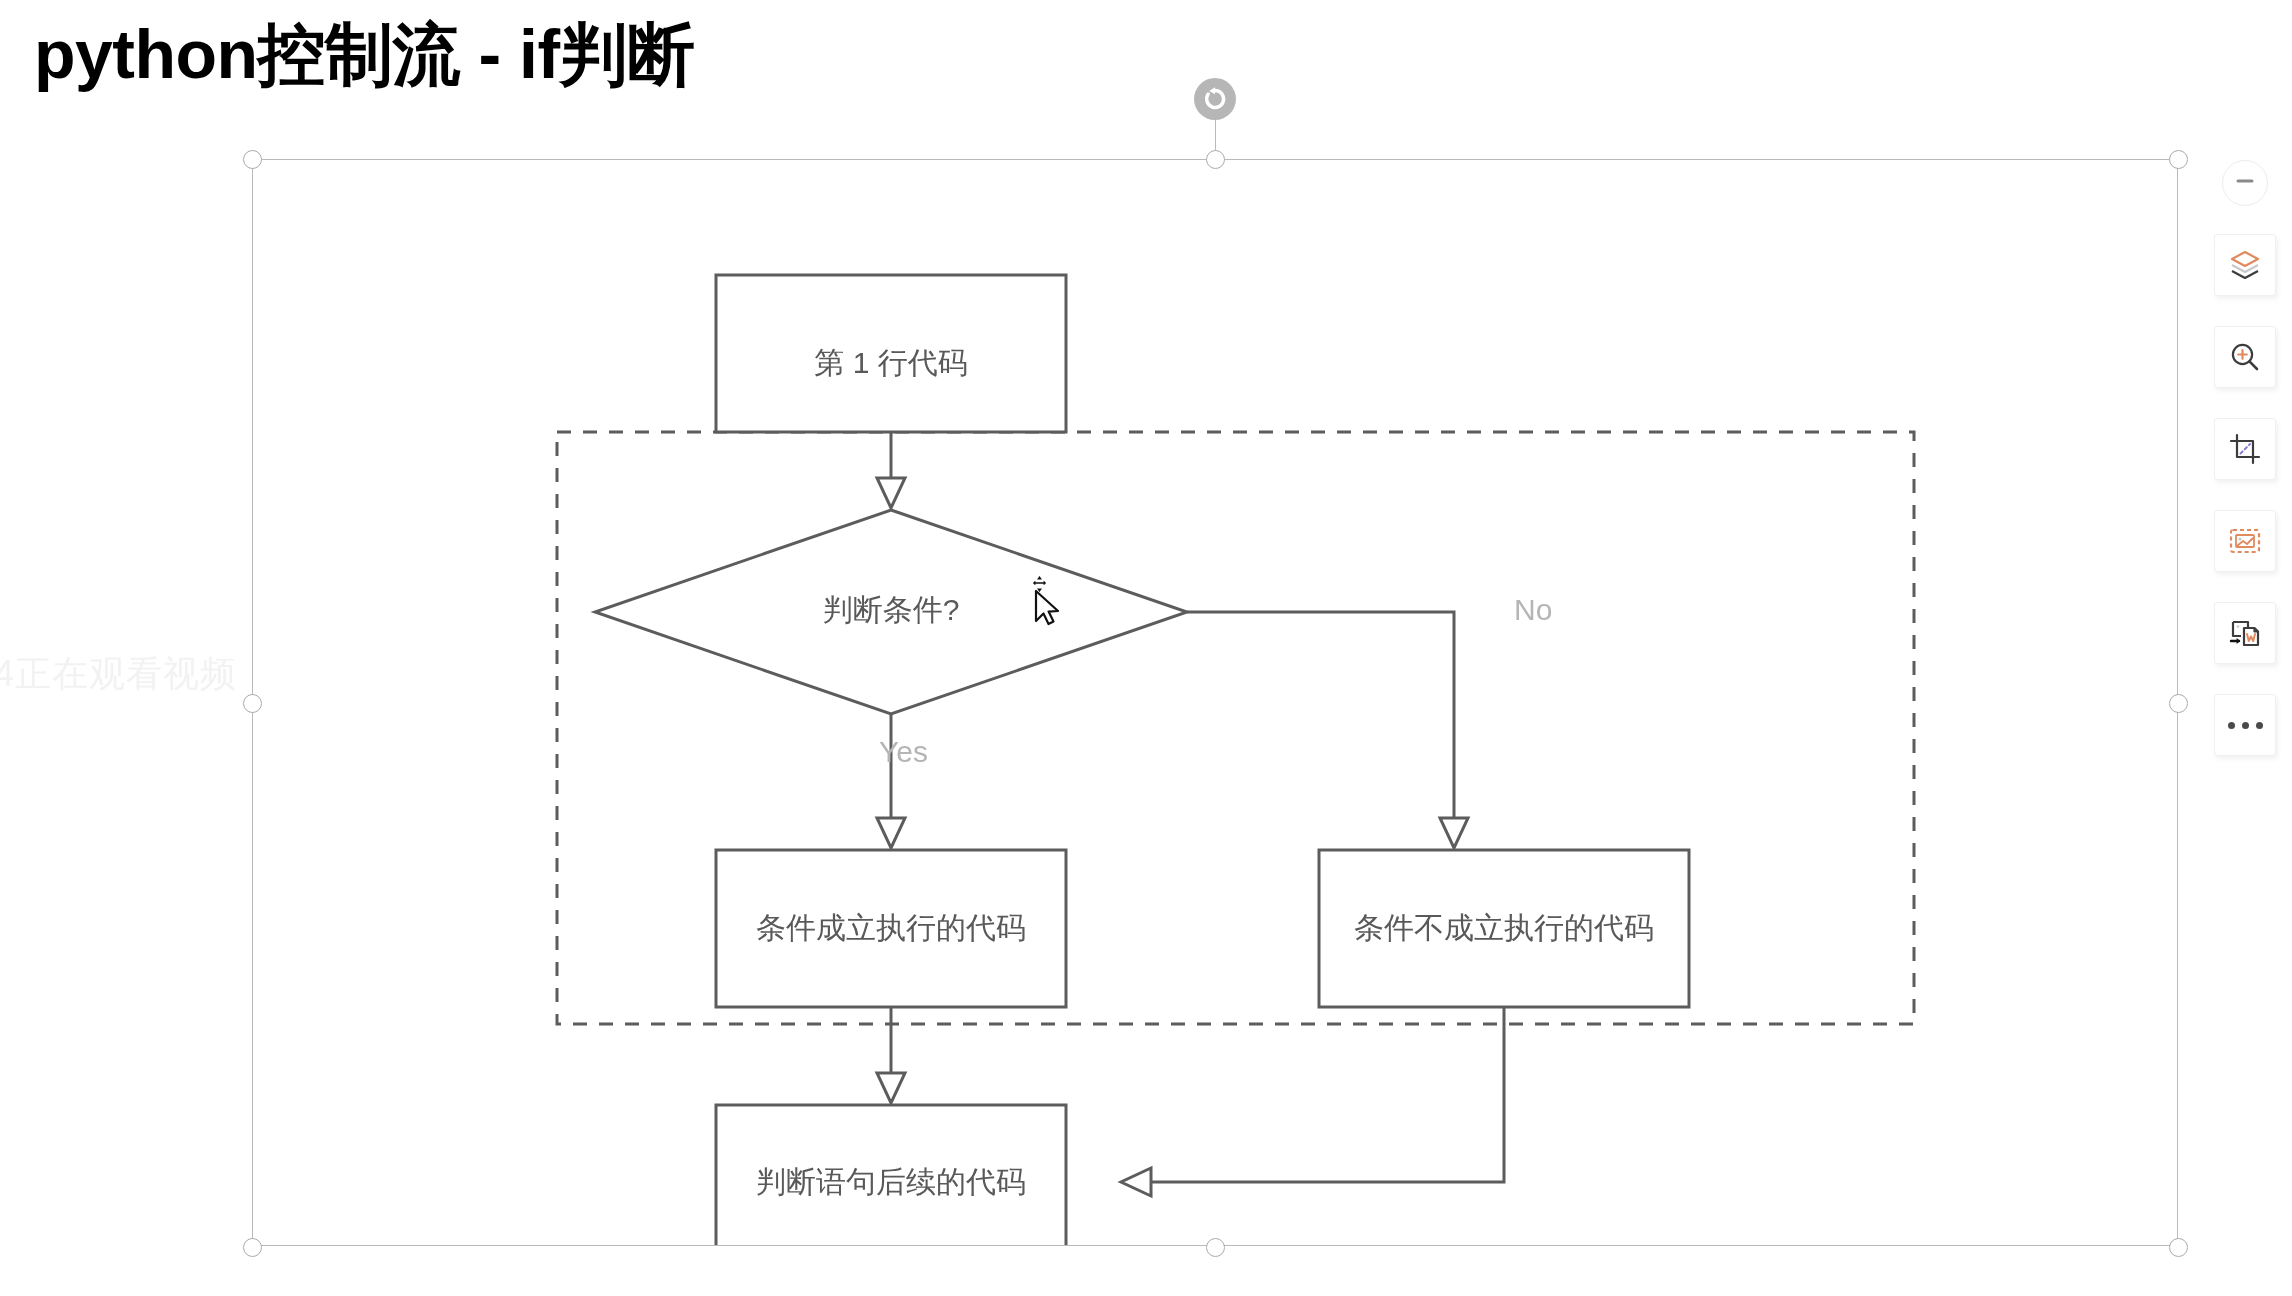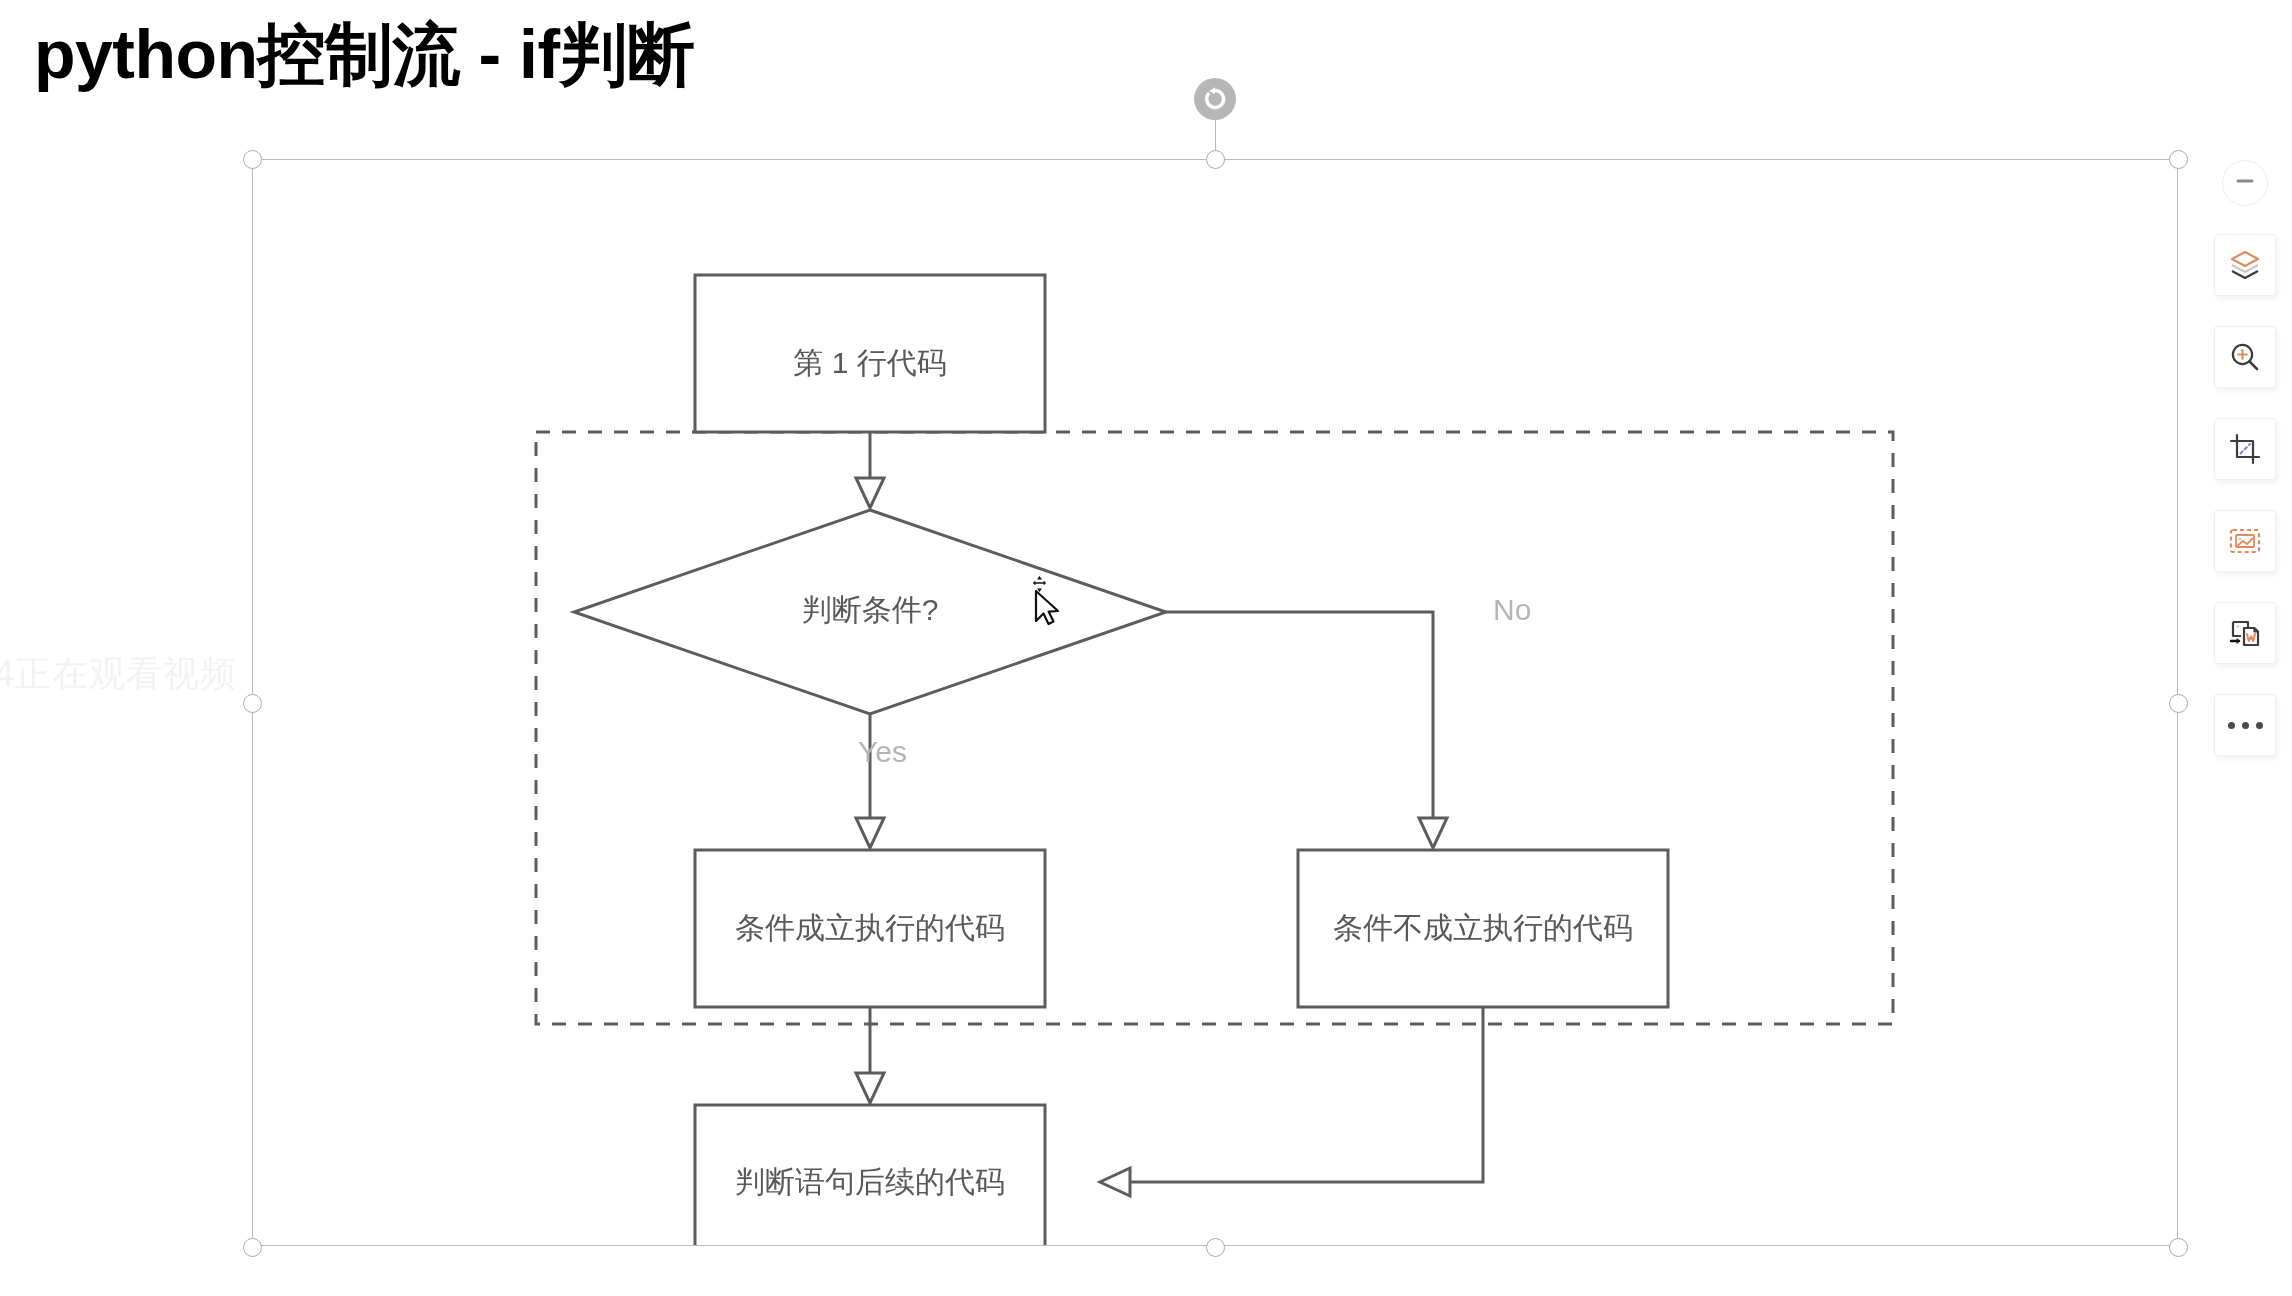--- a/index.html
+++ b/index.html
@@ -86,21 +86,21 @@
     background: #b6b6b6;
     display: flex;
     align-items: center;
     justify-content: center;
   }
   #rotate-handle svg { display: block; }
 
   
   #flowchart {
     position: absolute;
-    left: 248px;
+    left: 269px;
     top: 160px;
     width: 1924px;
     height: 1085px;
     text-align: right;
   }
   #flowchart svg { display: block; width: 100%; height: 100%; }
   .node-text {
     font-family: "Liberation Sans", "DejaVu Sans", sans-serif;
     font-size: 30px;
     fill: #595959;

